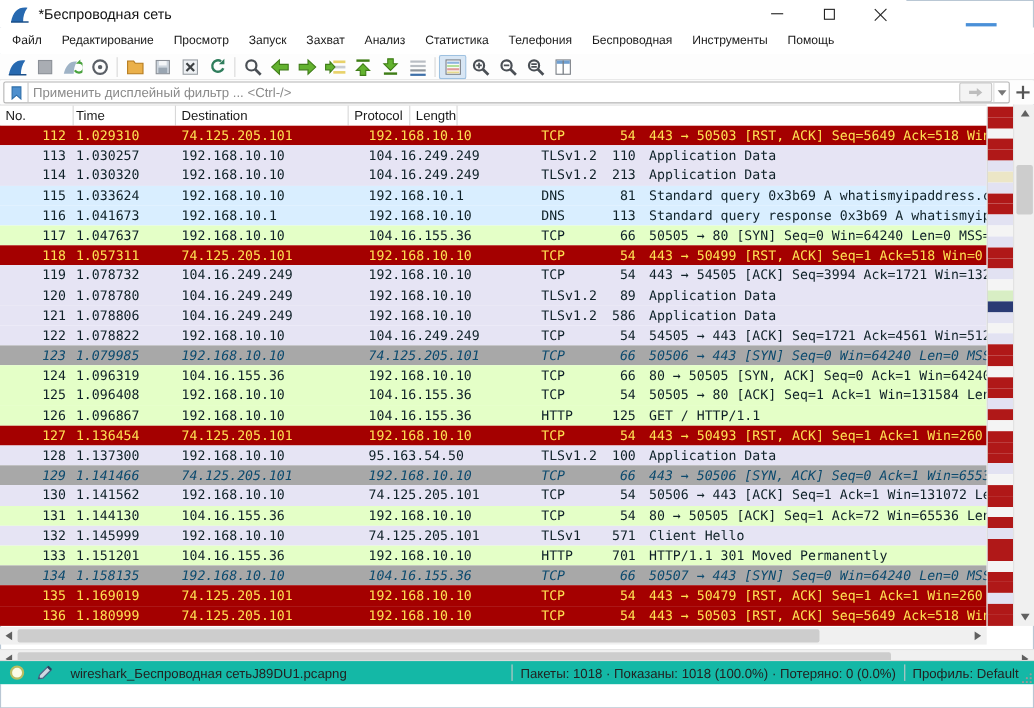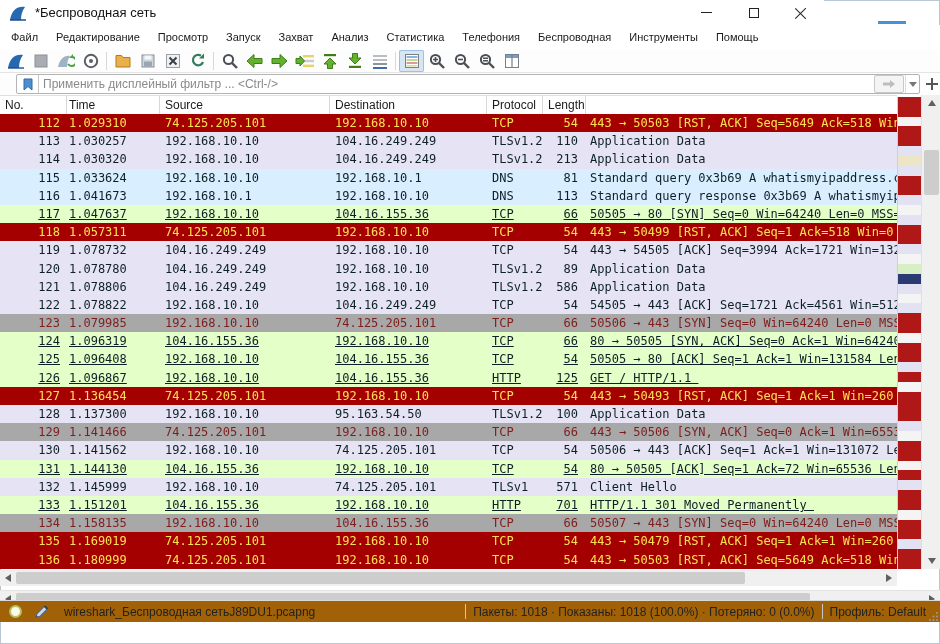--- a/index.html
+++ b/index.html
@@ -25,42 +25,42 @@
   .menubar { position:absolute; left:0; top:25px; width:940px; height:24px; background:#ffffff; display:flex; align-items:center; padding-left:2px; }
   .menu-item { font-size:11px; color:#1a1a1a; padding:3px 9px; white-space:nowrap; }
   
   .toolbar { position:absolute; left:0; top:49px; width:940px; height:24px; background:#fdfdfd; border-bottom:1px solid #e4e4e4; display:flex; align-items:center; padding-left:3px; }
   .tool-btn { width:25px; height:22px; display:flex; align-items:center; justify-content:center; border-radius:2px; }
   .tool-btn.active { background:#d8e6f4; box-shadow:inset 0 0 0 1px #9ec1e0; }
   .tool-sep { width:1px; height:18px; background:#d8d8d8; margin:0 3px; }
   .tool-btn svg { display:block; }
   
   .filterbar { position:absolute; left:0; top:73px; width:940px; height:22px; background:#fdfdfd; display:flex; align-items:center; }
-  .filter-input-wrap { position:relative; margin-left:16px; width:915px; height:20px; border:1px solid #b4b4b4; border-radius:2px; background:#ffffff; display:flex; align-items:center; }
+  .filter-input-wrap { position:relative; margin-left:3px; width:915px; height:20px; border:1px solid #b4b4b4; border-radius:2px; background:#ffffff; display:flex; align-items:center; }
   .bookmark-box { width:22px; height:18px; border-right:1px solid #c8c8c8; display:flex; align-items:center; justify-content:center; }
   .filter-input { flex:1; border:none; outline:none; font-size:12px; color:#333; padding:0 4px; background:transparent; font-family:"Liberation Sans",sans-serif; }
   .filter-input::placeholder { color:#8a8a8a; }
   .apply-btn { width:30px; height:18px; border:1px solid #c8c8c8; border-radius:2px; margin-right:1px; display:flex; align-items:center; justify-content:center; background:#f4f4f4; }
   .caret-btn { width:14px; height:18px; display:flex; align-items:center; justify-content:center; border-left:1px solid #dcdcdc; }
   .caret-down { width:0; height:0; border-left:4px solid transparent; border-right:4px solid transparent; border-top:5px solid #777; }
   .plus-btn { width:16px; height:16px; margin-left:4px; position:relative; }
   .plus-btn:before, .plus-btn:after { content:""; position:absolute; background:#555; }
   .plus-btn:before { left:7px; top:2px; width:2px; height:12px; }
   .plus-btn:after  { left:2px; top:7px; width:12px; height:2px; }
   .filter-underline { position:absolute; left:878px; top:21px; width:28px; height:3px; background:#4a90d8; }
   
   .table-header { position:absolute; left:0; top:95px; width:897px; height:19px; background:#ffffff; border-top:1px solid #e0e0e0; display:flex; font-size:12px; color:#1a1a1a; align-items:center; }
   .th { height:19px; line-height:18px; border-right:1px solid #d8d8d8; padding-left:5px; overflow:hidden; white-space:nowrap; }
   .tbody { position:absolute; left:0; top:114px; width:897px; height:455px; background:#ffffff; overflow:hidden; }
   .prow { display:flex; height:18.2px; line-height:18.2px; font-family:"DejaVu Sans Mono","Liberation Mono",monospace; font-size:12px; white-space:pre; }
   .prow.bad      { background:var(--row-bad-bg); color:var(--row-bad-fg); }
   .prow.lavender { background:var(--row-lavender-bg); color:var(--row-fg); }
   .prow.dns      { background:var(--row-dns-bg); color:var(--row-fg); }
-  .prow.http     { background:var(--row-http-bg); color:var(--row-fg);text-decoration:underline; }
-  .prow.gray     { background:var(--row-gray-bg); color:#7f1d1d; }
+  .prow.http     { background:var(--row-http-bg); color:var(--row-fg); }
+  .prow.gray     { background:var(--row-gray-bg); color:#0c4a6e;font-style:italic; }
   .c-no    { width:67px;  padding-right:7px; text-align:right; flex:0 0 auto; }
   .c-time  { width:93px;  padding-left:2px; flex:0 0 auto; overflow:hidden; }
   .c-src   { width:170px; padding-left:5px; flex:0 0 auto; overflow:hidden; }
   .c-dst   { width:157px; padding-left:5px; flex:0 0 auto; overflow:hidden; }
   .c-proto { width:56px;  padding-left:5px; flex:0 0 auto; overflow:hidden; }
   .c-len   { width:43px;  padding-right:8px; text-align:right; flex:0 0 auto; }
   .c-info  { flex:1; padding-left:4px; overflow:hidden; }
   .th.c-no { text-align:left; padding-left:5px; }
   
   .minimap { position:absolute; left:897px; top:97px; width:24px; height:472px; display:flex; flex-direction:column; border-left:1px solid #d0d0d0; }
@@ -81,21 +81,21 @@
   .hs-left { left:0; }
   .hscroll.one .hs-right { left:881px; }
   .hscroll.two .hs-right { left:924px; }
   .hs-thumb { position:absolute; top:2px; height:12px; background:#cdcdcd; border-radius:2px; }
   .hscroll.one .hs-thumb { left:16px; width:729px; }
   .hscroll.two .hs-thumb { left:16px; width:794px; }
   .bottom-strip { position:absolute; left:0; top:606px; width:940px; height:16px; background:#ffffff; border-top:1px solid #e8e8e8; }
   .strip-handle { position:absolute; left:2px; top:4px; width:66px; height:9px; background:#e2e2e2; border-radius:2px; }
   .strip-arrow { position:absolute; right:8px; top:5px; width:0; height:0; border-left:4px solid transparent; border-right:4px solid transparent; border-bottom:5px solid #8a8a8a; }
   
-  .statusbar { position:absolute; left:0; top:600px; width:940px; height:22px; background:#a16207; border-top:1px solid #d9d9d9; display:flex; align-items:center; font-size:12px; color:#222;text-align:center; }
+  .statusbar { position:absolute; left:0; top:600px; width:940px; height:22px; background:#14b8a6; border-top:1px solid #d9d9d9; display:flex; align-items:center; font-size:12px; color:#222; }
   .expert-dot { width:13px; height:13px; border-radius:50%; border:2px solid #b9bd62; background:#fbfbe8; margin:0 10px 0 9px; }
   .pencil-wrap { width:18px; height:16px; margin-right:14px; }
   .status-file { color:#222; }
   .status-spacer { flex:1; }
   .status-sep { width:1px; height:15px; background:#c8c8c8; margin:0 7px; }
   .status-packets { color:#222; white-space:nowrap; }
   .status-profile { color:#222; white-space:nowrap; margin-right:14px; }
   .grip { position:absolute; right:1px; bottom:1px; }
 </style>
 </head>
@@ -286,21 +286,20 @@
       <div class="caret-down"></div>
     </div>
   </div>
   <div class="plus-btn"></div>
 </div>
 <div class="filter-underline"></div>
 
 <div class="table-header">
   <div class="th c-no">No.</div>
   <div class="th c-time">Time</div>
-  <div class="th c-src">Source</div>
   <div class="th c-dst">Destination</div>
   <div class="th c-proto">Protocol</div>
   <div class="th c-len">Length</div>
 </div>
 
 <div class="tbody" id="rows">
     <div class="prow bad"><div class="c-no">112</div><div class="c-time">1.029310</div><div class="c-src">74.125.205.101</div><div class="c-dst">192.168.10.10</div><div class="c-proto">TCP</div><div class="c-len">54</div><div class="c-info">443 → 50503 [RST, ACK] Seq=5649 Ack=518 Win=0 Len=0</div></div>
     <div class="prow lavender"><div class="c-no">113</div><div class="c-time">1.030257</div><div class="c-src">192.168.10.10</div><div class="c-dst">104.16.249.249</div><div class="c-proto">TLSv1.2</div><div class="c-len">110</div><div class="c-info">Application Data</div></div>
     <div class="prow lavender"><div class="c-no">114</div><div class="c-time">1.030320</div><div class="c-src">192.168.10.10</div><div class="c-dst">104.16.249.249</div><div class="c-proto">TLSv1.2</div><div class="c-len">213</div><div class="c-info">Application Data</div></div>
     <div class="prow dns"><div class="c-no">115</div><div class="c-time">1.033624</div><div class="c-src">192.168.10.10</div><div class="c-dst">192.168.10.1</div><div class="c-proto">DNS</div><div class="c-len">81</div><div class="c-info">Standard query 0x3b69 A whatismyipaddress.com</div></div>

